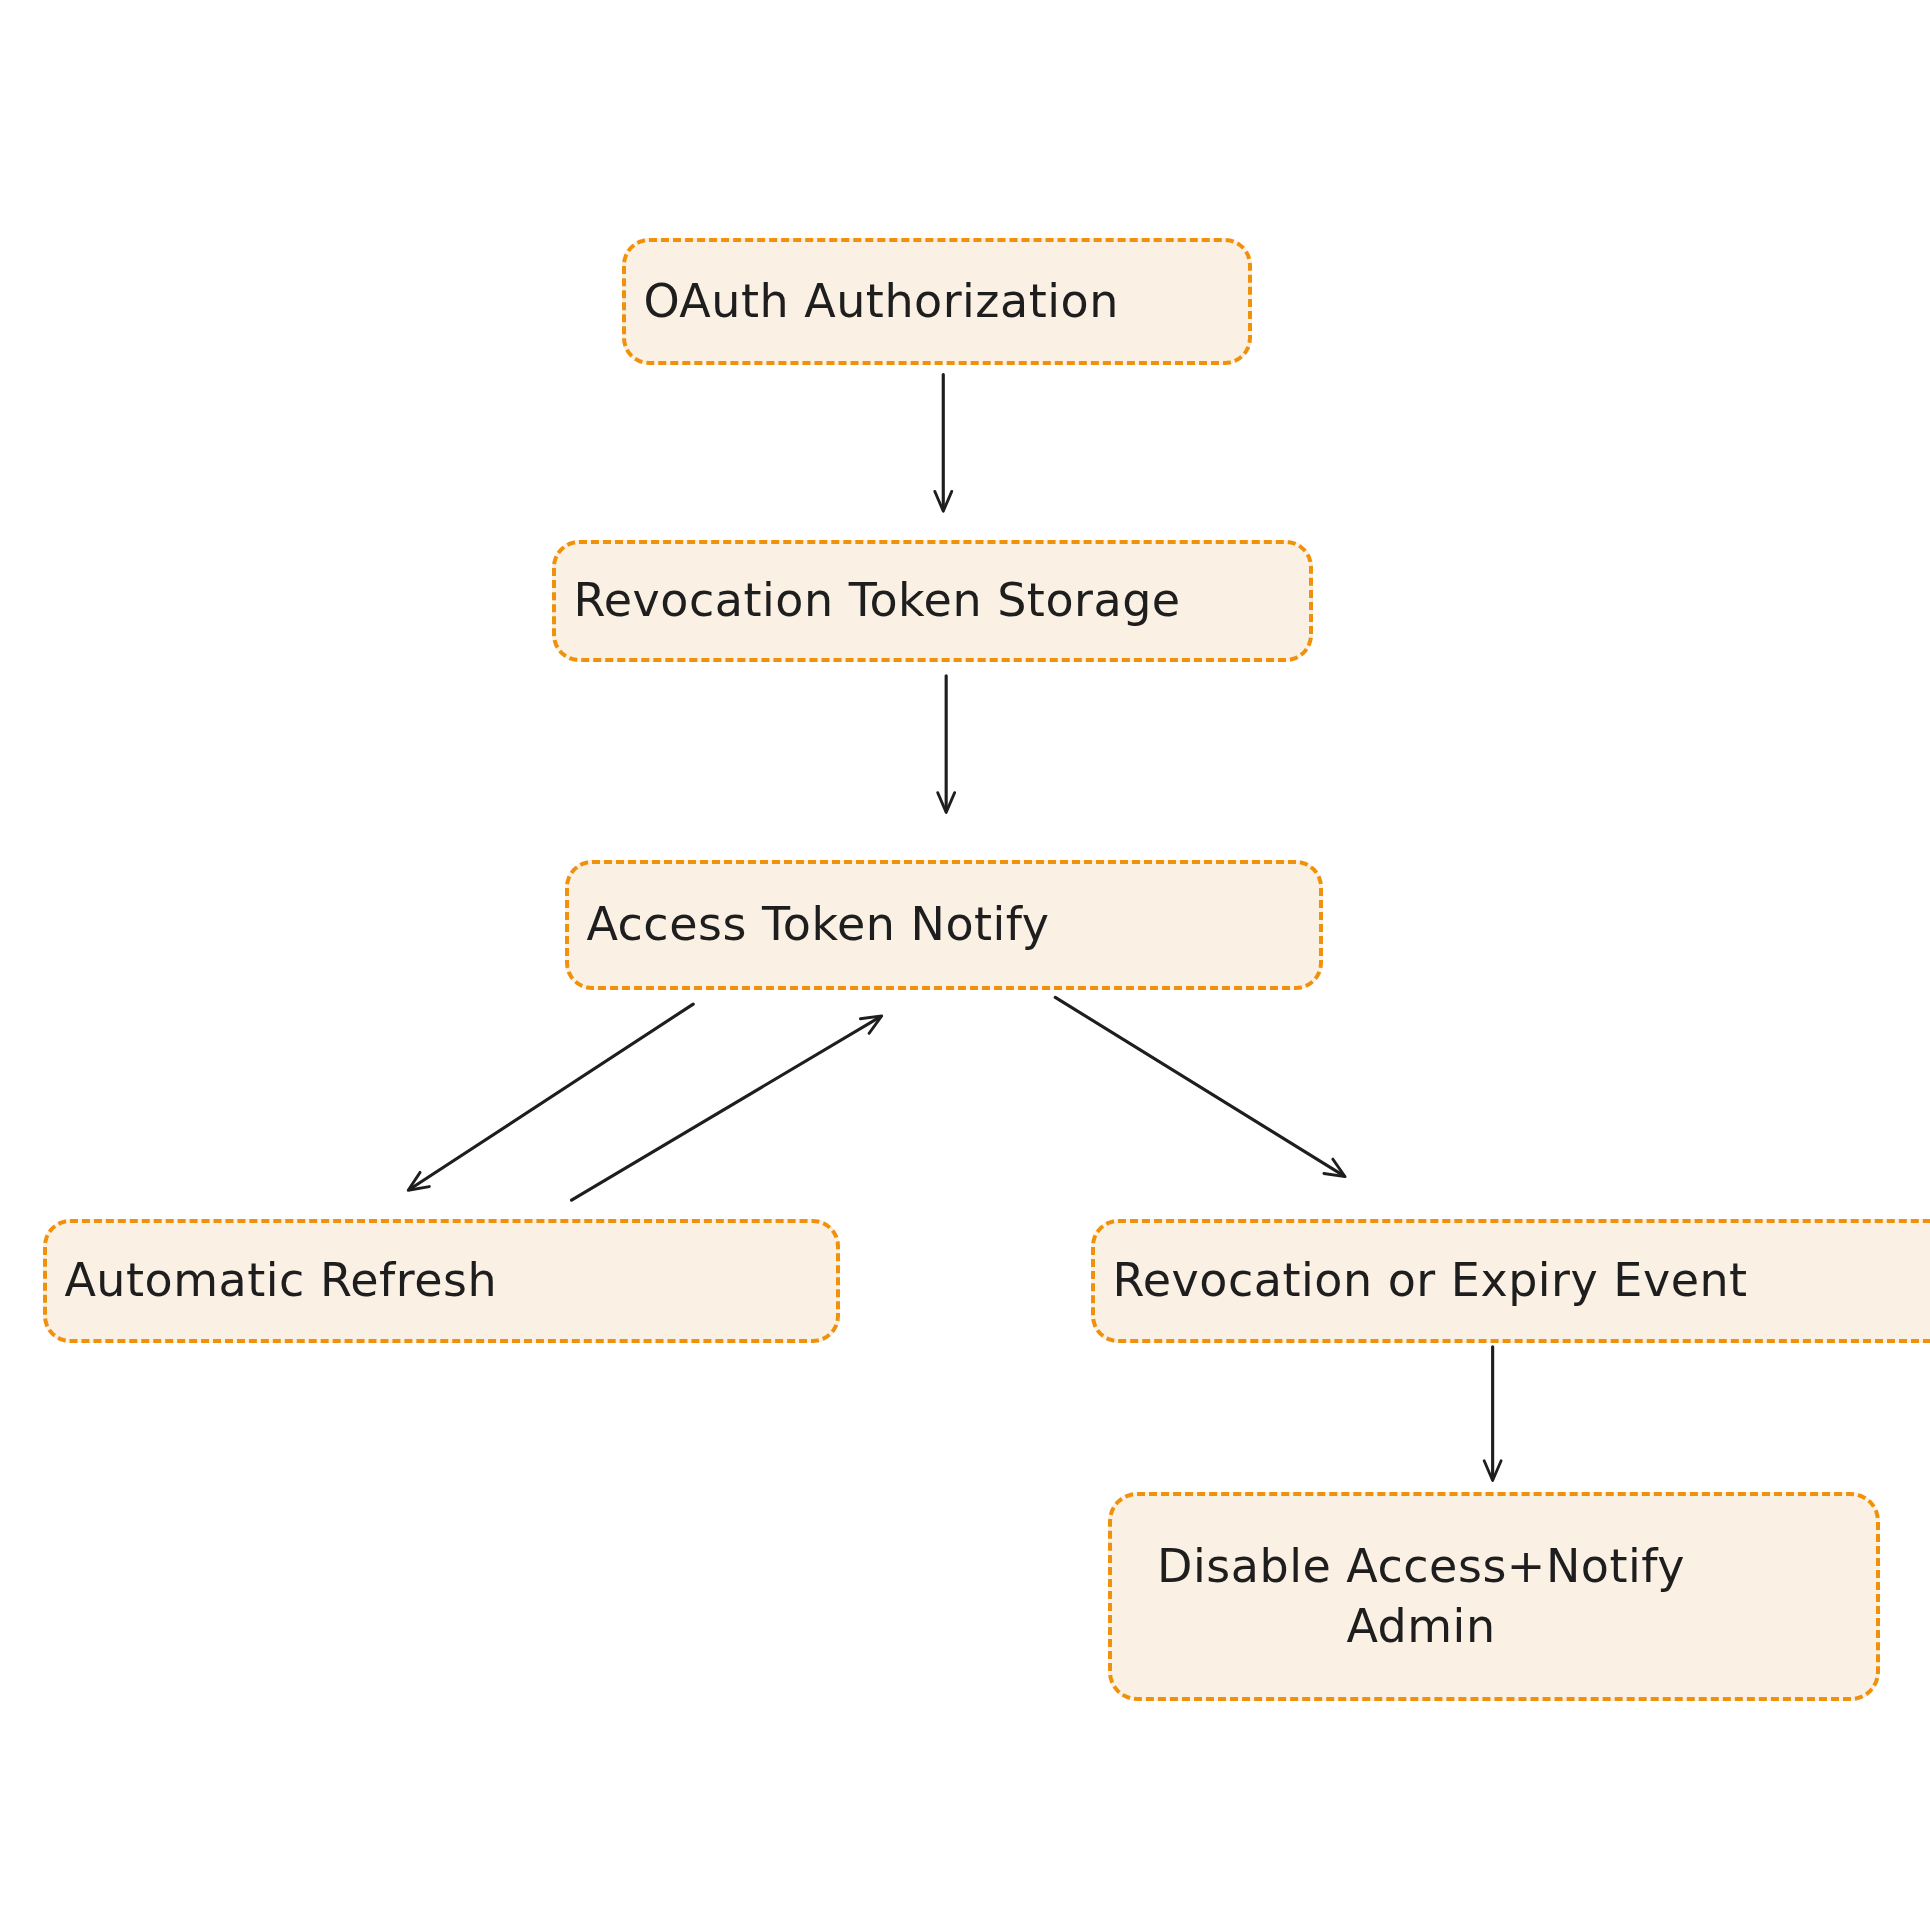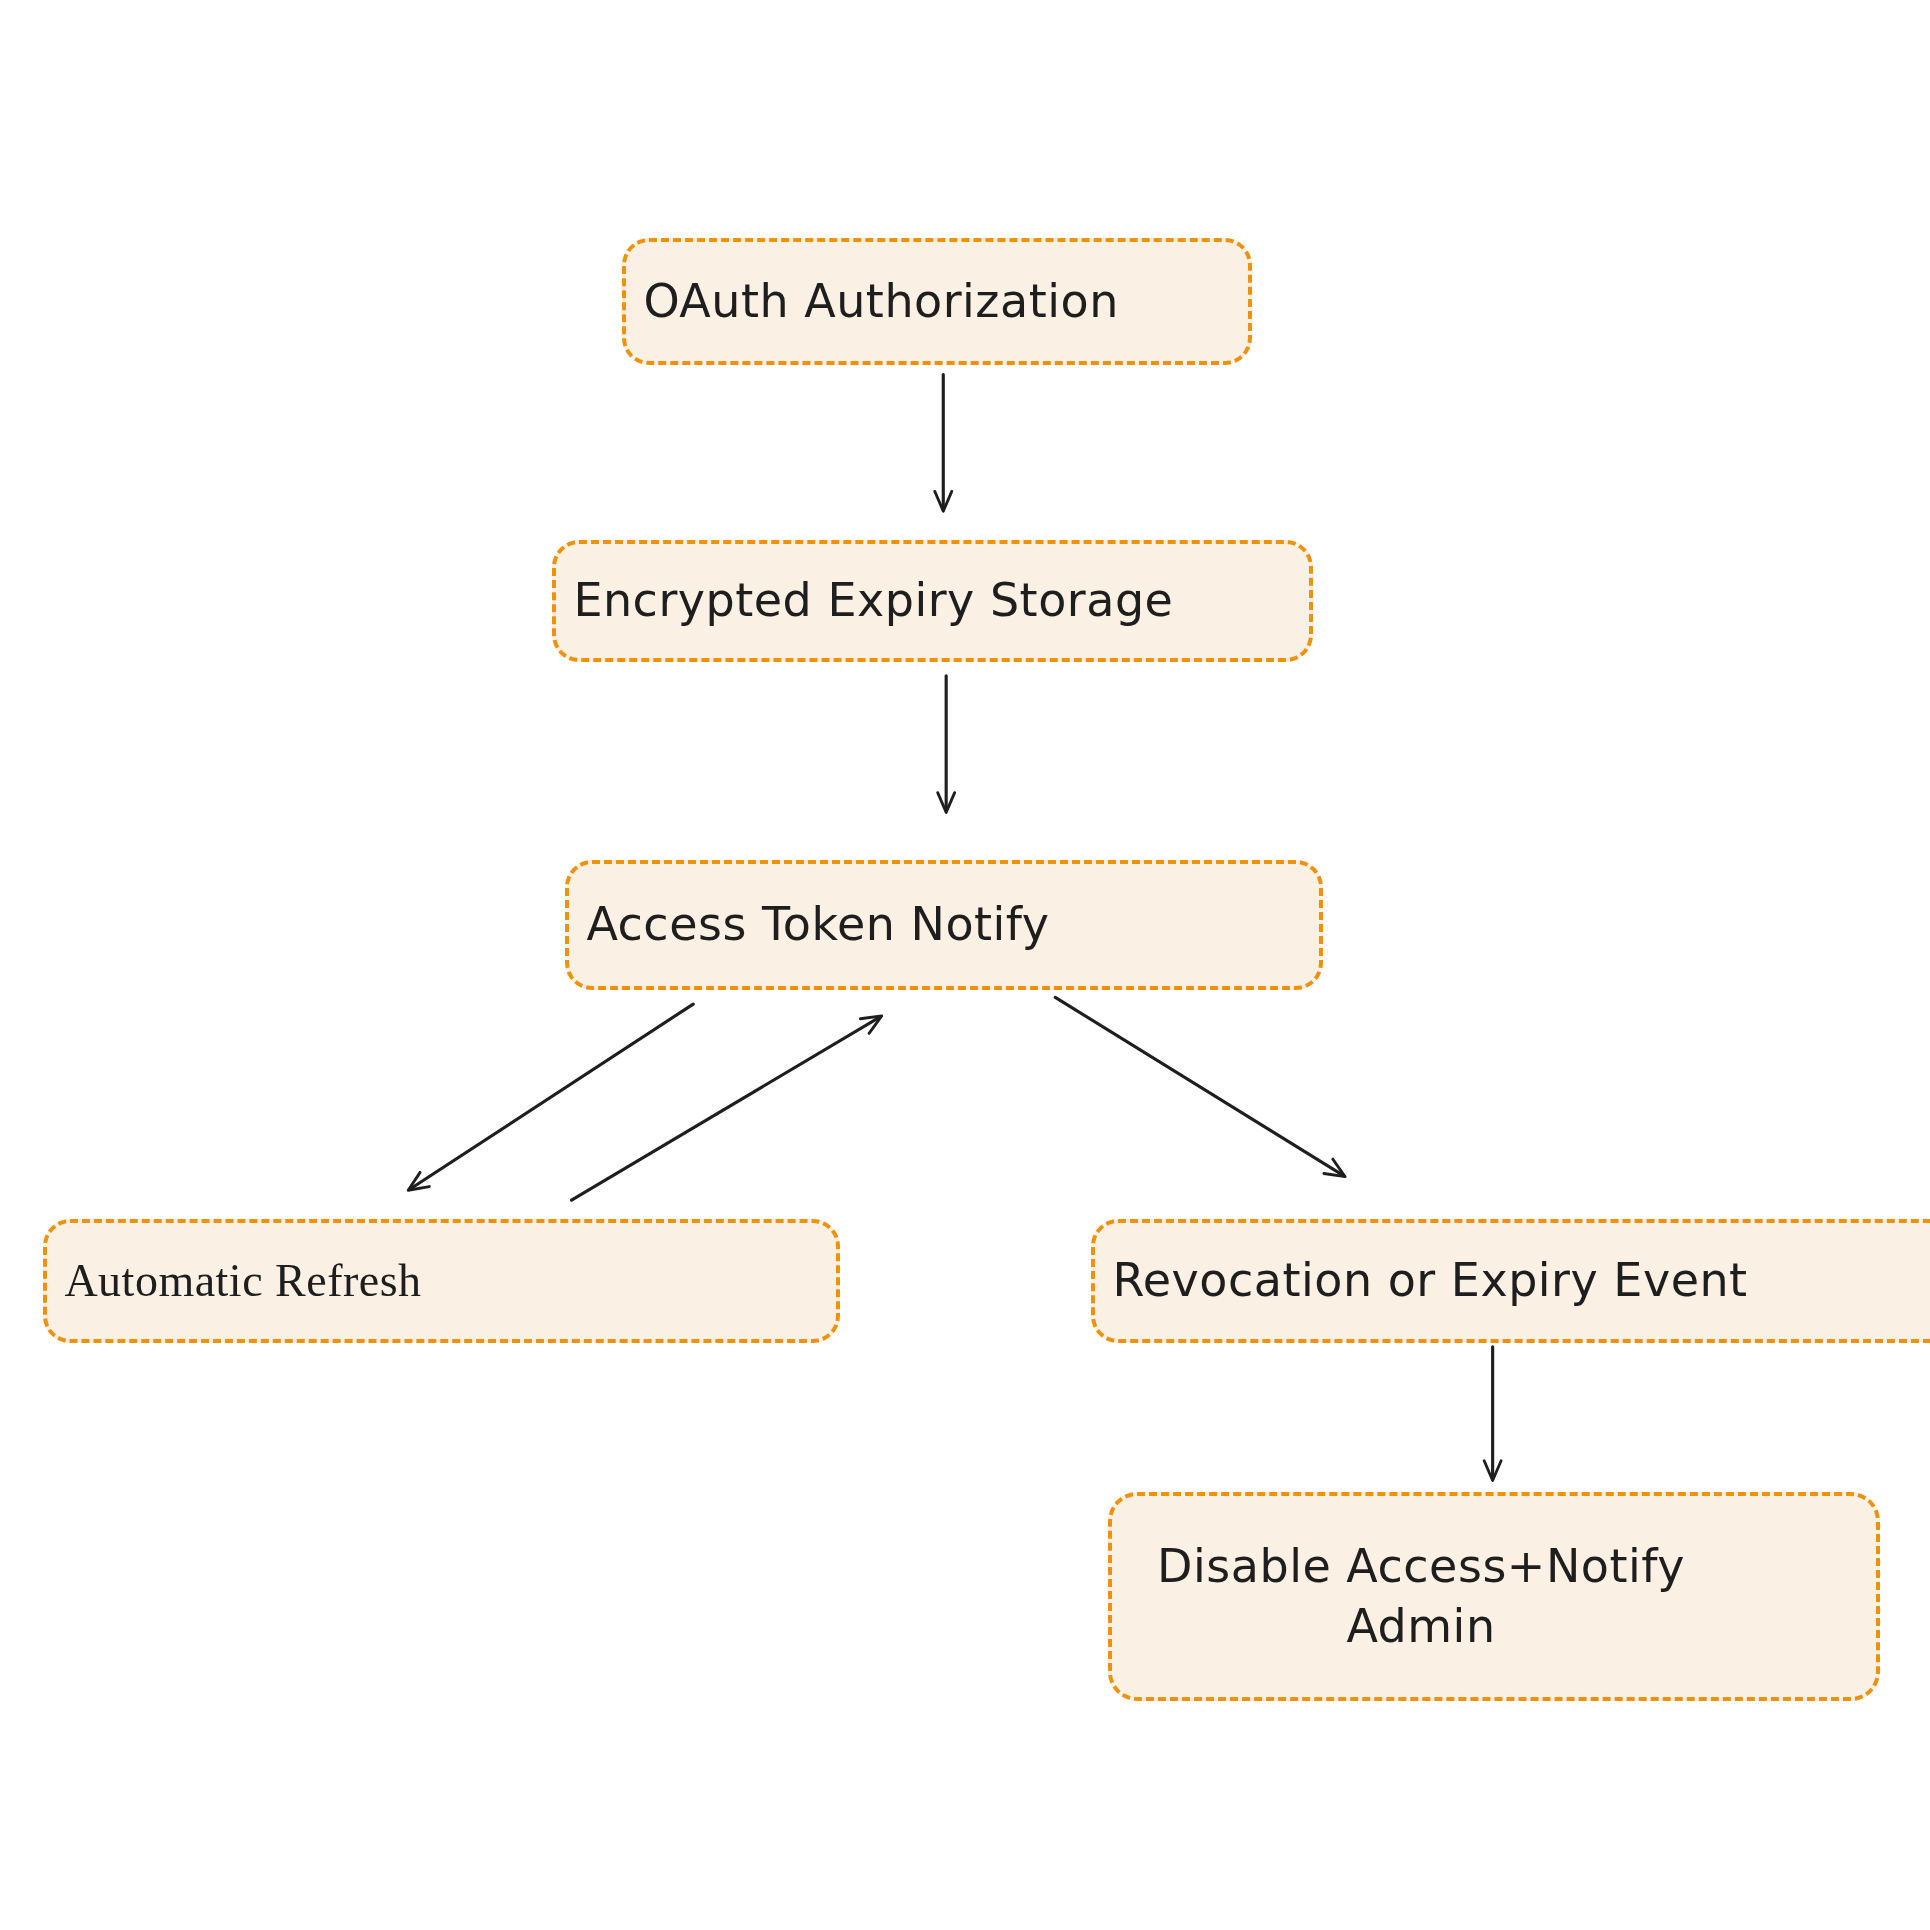--- a/index.html
+++ b/index.html
@@ -63,28 +63,28 @@
       <line x1="1093" y1="1033" x2="1392" y2="1218" marker-end="url(#arrowhead)"></line>
       <line x1="1546" y1="1395" x2="1546" y2="1532" marker-end="url(#arrowhead)"></line>
     </g>
   </svg>
 
   <div class="node" style="left:622px; top:238px; width:630px; height:127px;">
     <span class="node-label">OAuth Authorization</span>
   </div>
 
   <div class="node" style="left:552px; top:540px; width:761px; height:122px;">
-    <span class="node-label">Encrypted Expiry Storage</span>
+    <span class="node-label">Revocation Token Storage</span>
   </div>
 
   <div class="node" style="left:565px; top:860px; width:758px; height:130px;">
     <span class="node-label">Access Token Notify</span>
   </div>
 
-  <div class="node" style="left:43px; top:1219px; width:797px; height:124px;font-family:Liberation Serif, serif;">
+  <div class="node" style="left:43px; top:1219px; width:797px; height:124px;">
     <span class="node-label">Automatic Refresh</span>
   </div>
 
   <div class="node" style="left:1091px; top:1219px; width:879px; height:124px;">
     <span class="node-label">Revocation or Expiry Event</span>
   </div>
 
   <div class="node node-disable" style="left:1108px; top:1492px; width:772px; height:209px;border-radius:29px;">
     <span class="node-label">Disable Access+Notify Admin</span>
   </div>

